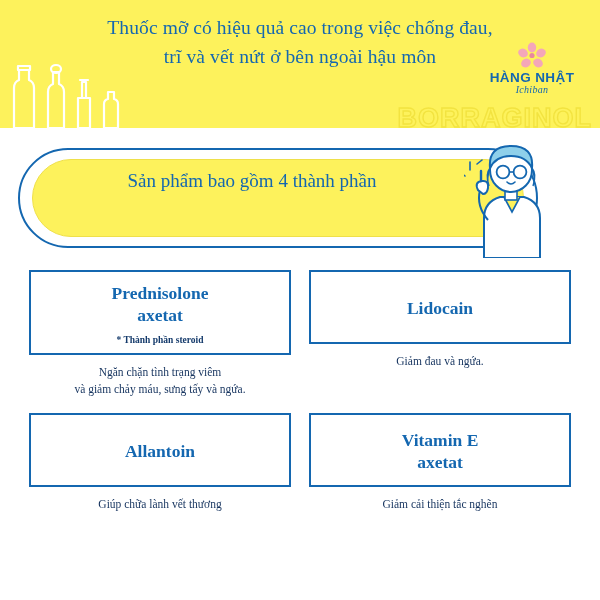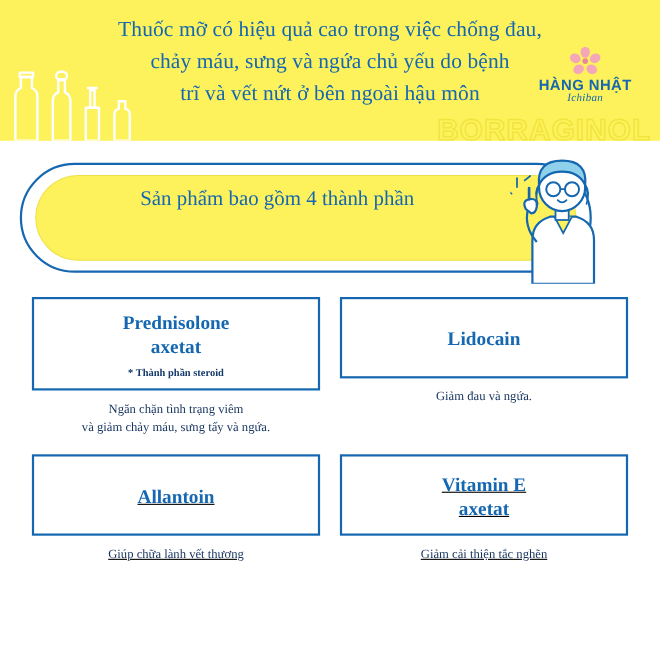--- a/index.html
+++ b/index.html
@@ -160,21 +160,21 @@
     font-family: "Liberation Serif", serif;
   }
   .card-desc {
     color: #15335e;
     font-size: 11.5px;
     line-height: 1.5;
     text-align: center;
     margin-top: 9px;
     font-family: "Liberation Serif", serif;
   }
-  .row2 { margin-top: 14px; text-decoration: underline; }
+  .row2 { margin-top: 14px; }
   .card-tall { min-height: 74px; }
 </style>
 </head>
 <body>
 
 <div class="header">
 
   <svg class="bottles" viewBox="0 0 120 70">
     <g fill="none" stroke="#ffffff" stroke-width="2.2" stroke-linejoin="round" stroke-linecap="round">
       <path d="M10 70 L10 30 Q10 24 15 22 L15 12 L25 12 L25 22 Q30 24 30 30 L30 70 Z"></path>
@@ -183,21 +183,20 @@
       <ellipse cx="52" cy="11" rx="5" ry="4"></ellipse>
       <path d="M74 70 L74 40 L86 40 L86 70 Z"></path>
       <path d="M78 40 L78 24 L82 24 L82 40"></path>
       <path d="M76 22 L84 22"></path>
       <path d="M100 70 L100 46 Q100 42 104 41 L104 34 L110 34 L110 41 Q114 42 114 46 L114 70 Z"></path>
     </g>
   </svg>
 
   <div class="header-title">
     <div>Thuốc mỡ có hiệu quả cao trong việc chống đau,</div>
-    <div>chảy máu, sưng và ngứa chủ yếu do bệnh</div>
     <div>trĩ và vết nứt ở bên ngoài hậu môn</div>
   </div>
 
   <div class="brand">
     <svg class="brand-flower" viewBox="0 0 30 26">
       <g fill="#f4a7b9">
         <ellipse cx="15" cy="5.5" rx="4.2" ry="5"></ellipse>
         <ellipse cx="24" cy="11" rx="4.2" ry="5" transform="rotate(60 24 11)"></ellipse>
         <ellipse cx="21" cy="21" rx="4.2" ry="5" transform="rotate(120 21 21)"></ellipse>
         <ellipse cx="9" cy="21" rx="4.2" ry="5" transform="rotate(60 9 21)"></ellipse>

